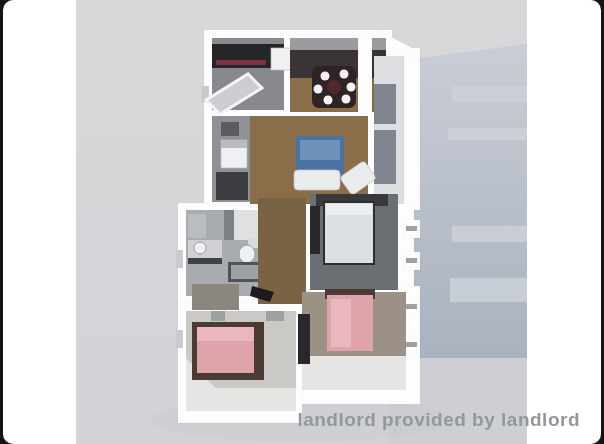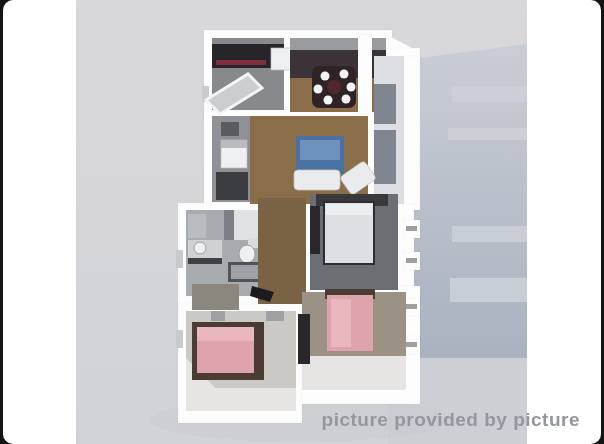--- a/index.html
+++ b/index.html
@@ -208,13 +208,13 @@
     <rect class="f-litfloor" x="186" y="388" width="110" height="23"></rect>
     <rect class="f-doormark" x="211" y="311" width="14" height="10"></rect>
     <rect class="f-doormark" x="266" y="311" width="18" height="10"></rect>
     <rect class="f-dresser" x="192" y="284" width="47" height="26"></rect>
     <rect class="f-bedframe" x="192" y="322" width="72" height="58"></rect>
     <rect class="f-pink" x="197" y="327" width="57" height="46"></rect>
     <rect class="f-pinklight" x="197" y="327" width="57" height="14"></rect>
   </g>
 </svg>
 
-<div class="watermark">picture provided by picture</div>
+<div class="watermark">landlord provided by landlord</div>
 
 </body></html>

